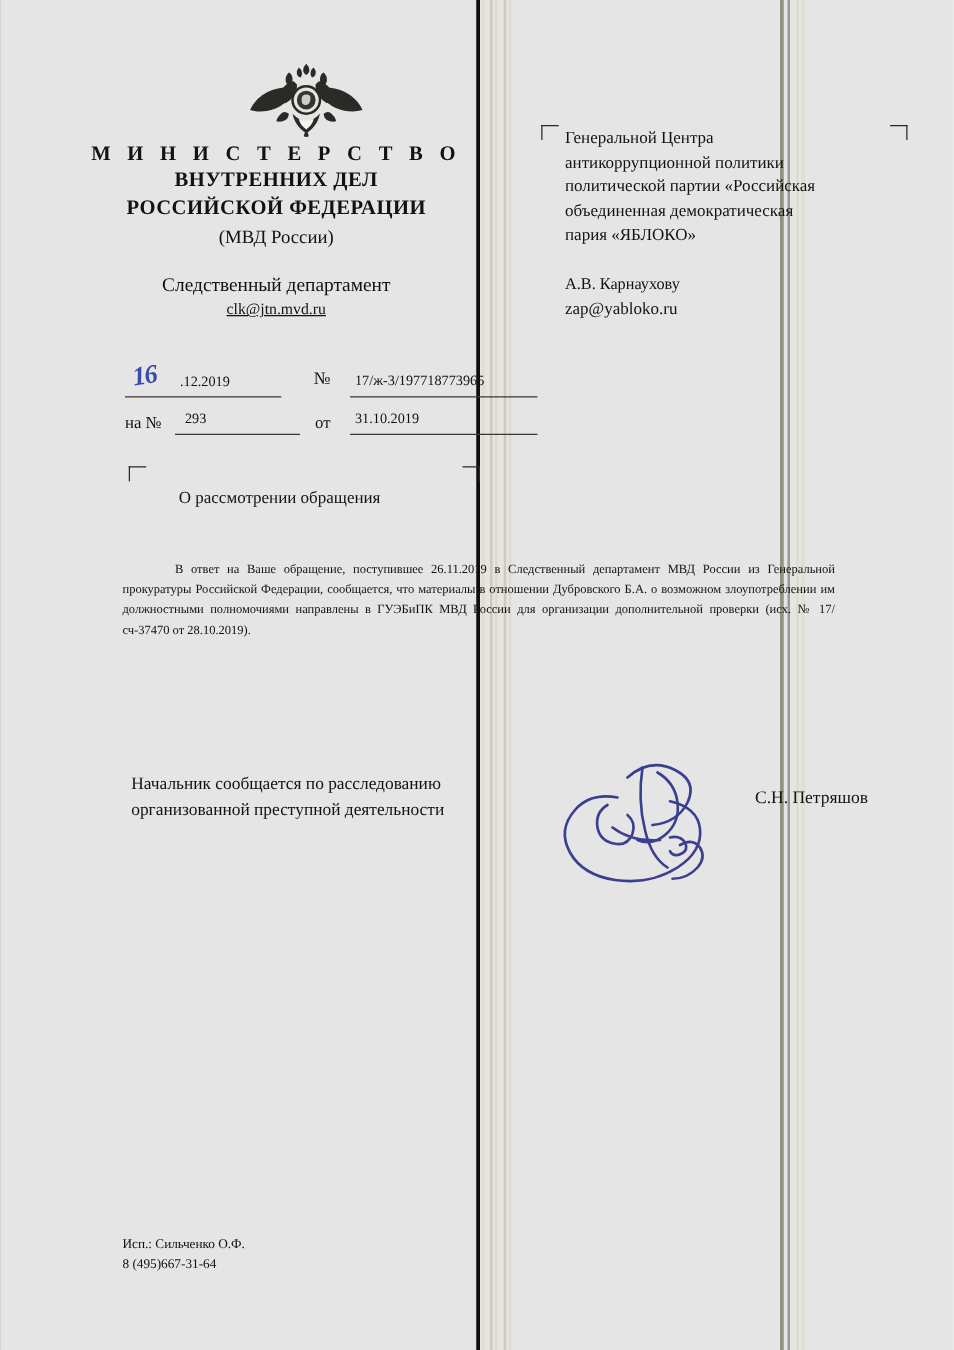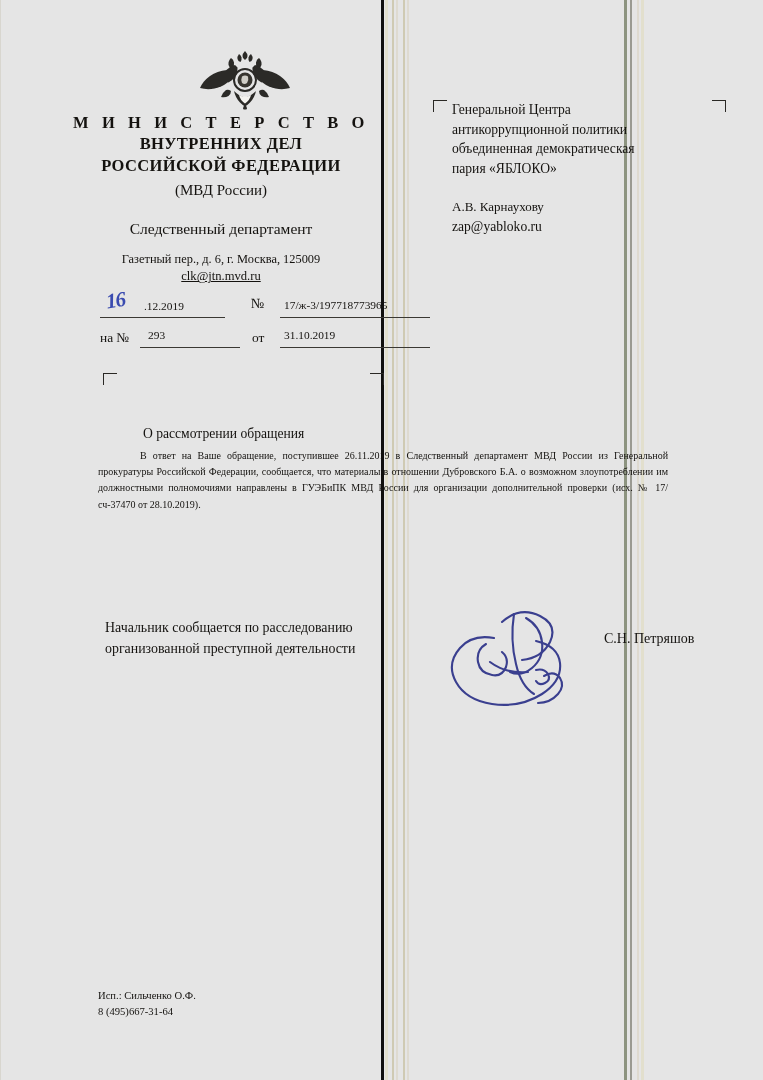--- a/index.html
+++ b/index.html
@@ -46,21 +46,21 @@
   .addr-mail{font-size:13.6px;}
   .brk{position:absolute;width:13px;height:11px;}
   .brk-tl{left:433px;top:100px;border-left:1.6px solid #2a2824;border-top:1.6px solid #2a2824;}
   .brk-tr{left:712px;top:100px;border-right:1.6px solid #2a2824;border-top:1.6px solid #2a2824;}
 
   
   .subj-brk-l{position:absolute;left:103px;top:373px;width:13px;height:11px;
               border-left:1.6px solid #2a2824;border-top:1.6px solid #2a2824;}
   .subj-brk-r{position:absolute;left:370px;top:373px;width:13px;height:11px;
               border-right:1.6px solid #2a2824;border-top:1.6px solid #2a2824;}
-  .subject{position:absolute;left:143px;top:390px;font-size:13.6px;margin-top:36px;}
+  .subject{position:absolute;left:143px;top:390px;font-size:13.6px;}
 
   
   .body{position:absolute;left:98px;top:448px;width:570px;
         font-size:10px;line-height:1.62;text-align:justify;text-indent:42px;}
 
   
   .sig-title{position:absolute;left:105px;top:618px;font-size:13.9px;line-height:1.48;}
   .sig-name{position:absolute;left:604px;top:631px;font-size:14px;}
   .sig-mark{position:absolute;left:430px;top:592px;width:150px;height:125px;}
 
@@ -110,21 +110,20 @@
       </g>
     </svg>
   </div>
 
   <div class="letterhead">
     <div class="lh-l1">М И Н И С Т Е Р С Т В О</div>
     <div class="lh-l2">ВНУТРЕННИХ ДЕЛ</div>
     <div class="lh-l3">РОССИЙСКОЙ ФЕДЕРАЦИИ</div>
     <div class="lh-l4">(МВД России)</div>
     <div class="lh-dept">Следственный департамент</div>
-    <div class="lh-addr">Газетный пер., д. 6, г. Москва, 125009</div>
     <div class="lh-mail">clk@jtn.mvd.ru</div>
   </div>
 
   <div class="refblock">
     <div class="refrow">
       <span class="hw" style="left:6px;top:-4px">16</span>
       <span class="rf" style="left:44px;top:8px">.12.2019</span>
       <span class="rf" style="left:151px;top:4px;font-size:14px">№</span>
       <span class="rf" style="left:184px;top:7px">17/ж-3/197718773965</span>
       <span class="refline" style="left:0;width:125px"></span>
@@ -138,20 +137,21 @@
       <span class="refline" style="left:40px;width:100px"></span>
       <span class="refline" style="left:180px;width:150px"></span>
     </div>
   </div>
 
   <div class="brk brk-tl"></div>
   <div class="brk brk-tr"></div>
   <div class="addr">
     <div>Генеральной Центра</div>
     <div>антикоррупционной политики</div>
+    <div>политической партии «Российская</div>
     <div>объединенная демократическая</div>
     <div>пария «ЯБЛОКО»</div>
     <div class="addr-name">А.В. Карнаухову</div>
     <div class="addr-mail">zap@yabloko.ru</div>
   </div>
 
   <div class="subj-brk-l"></div>
   <div class="subj-brk-r"></div>
   <div class="subject">О рассмотрении обращения</div>
 

